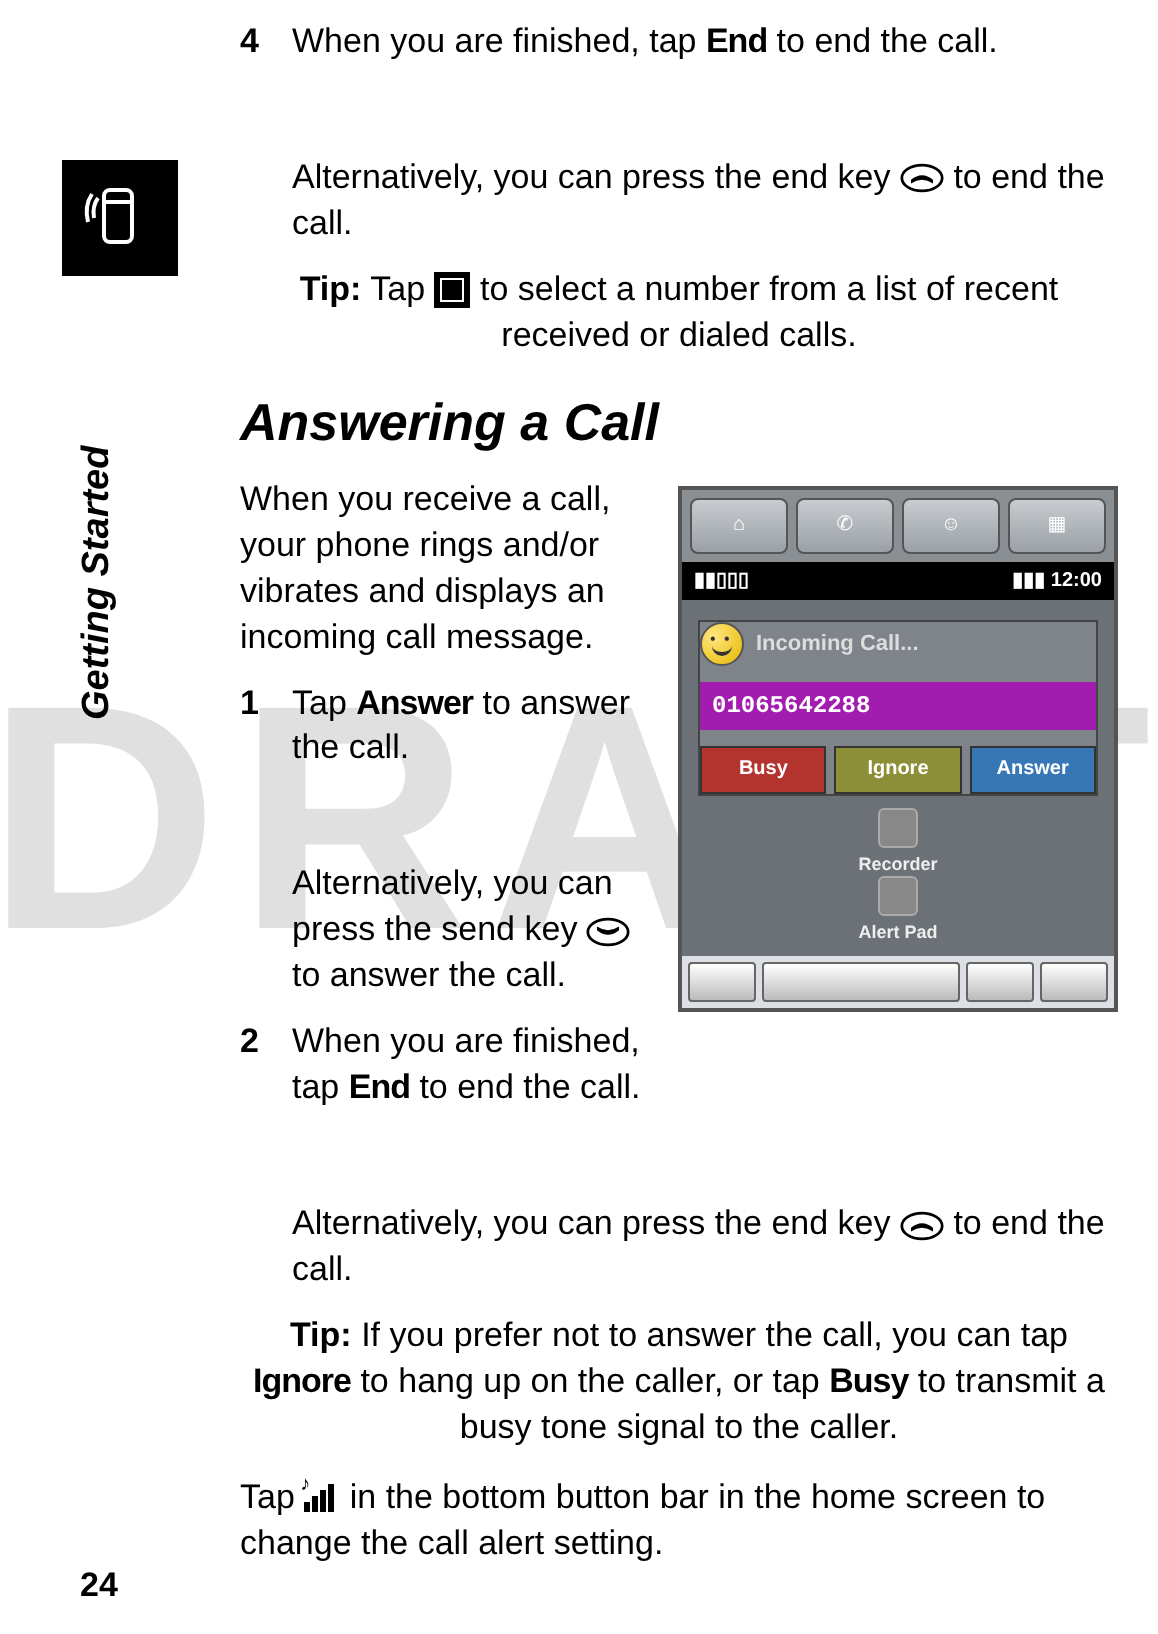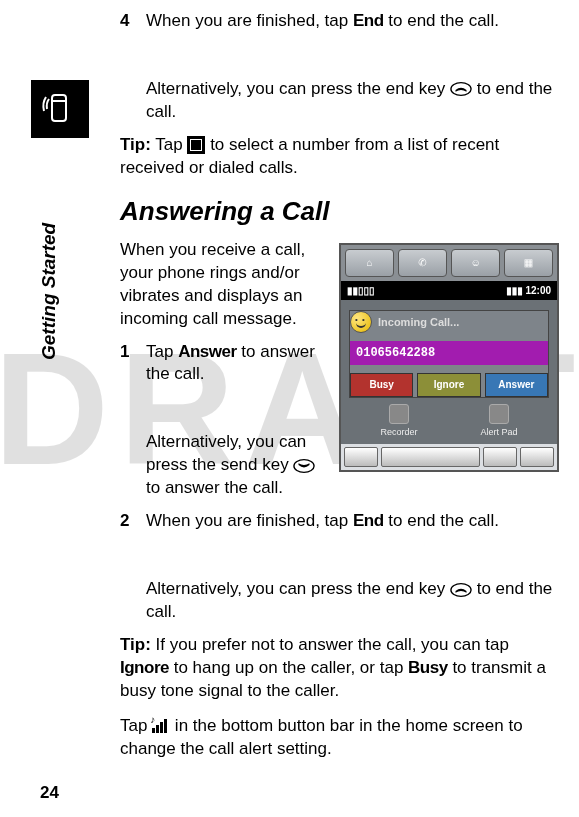--- a/index.html
+++ b/index.html
@@ -70,21 +70,21 @@
   .step-body { flex: 1; }
   .step-sub { margin-left: 26px; margin-bottom: 10px; margin-top: 45px; }
   .bold { font-weight: bold; }
   .tight { font-family: 'Arial Narrow', Arial, sans-serif; font-weight: bold; letter-spacing: -0.5px; }
   h2.section-head {
     font-style: italic;
     font-weight: bold;
     font-size: 26px;
     margin: 14px 0 10px 0;
   }
-  .tip-block { margin-bottom: 12px; }
+  .tip-block { margin-bottom: 12px; text-align: center; }
   .inline-icon {
     display: inline-block;
     vertical-align: middle;
     width: 22px;
     height: 16px;
   }
   .inline-icon svg { width: 100%; height: 100%; }
   .icon-key-box {
     display: inline-block;
     vertical-align: middle;
@@ -193,22 +193,23 @@
     border: 1px solid #333;
   }
   .phone-shot .pbtn.busy { background: #b3332e; }
   .phone-shot .pbtn.ignore { background: #8c8f38; }
   .phone-shot .pbtn.answer { background: #3877b5; }
   .phone-shot .sub-row {
     display: flex;
     justify-content: space-around;
     margin-top: 6px;
     font-size: 9px;
-    font-weight: normal;
+    font-weight: bold;
     color: #eee;
+    flex-direction: column;
   }
   .phone-shot .sub-row div { display:flex; flex-direction:column; align-items:center; gap:2px;}
   .phone-shot .sub-row .sicon {
     width: 20px; height: 20px; border:1px solid #aaa; background:#888; border-radius:3px;
   }
   .phone-shot .bottom-bar {
     display: flex;
     background: #dcdfe3;
     padding: 3px;
     gap: 3px;

